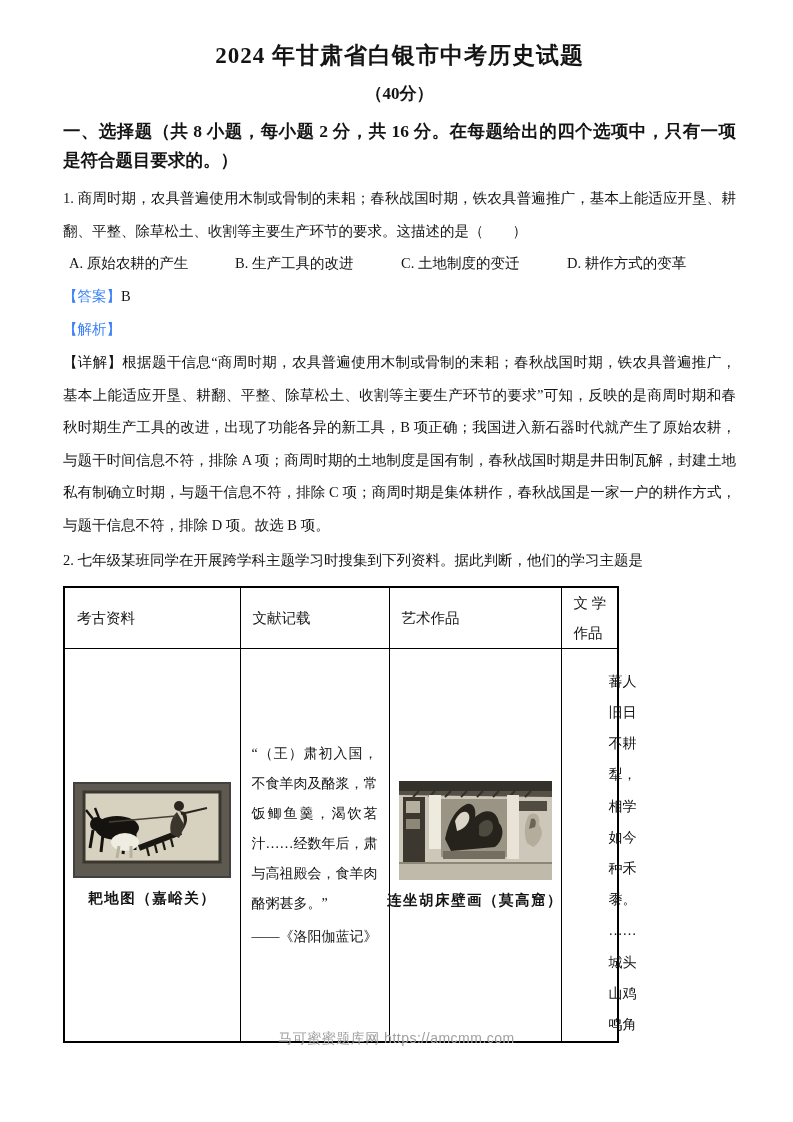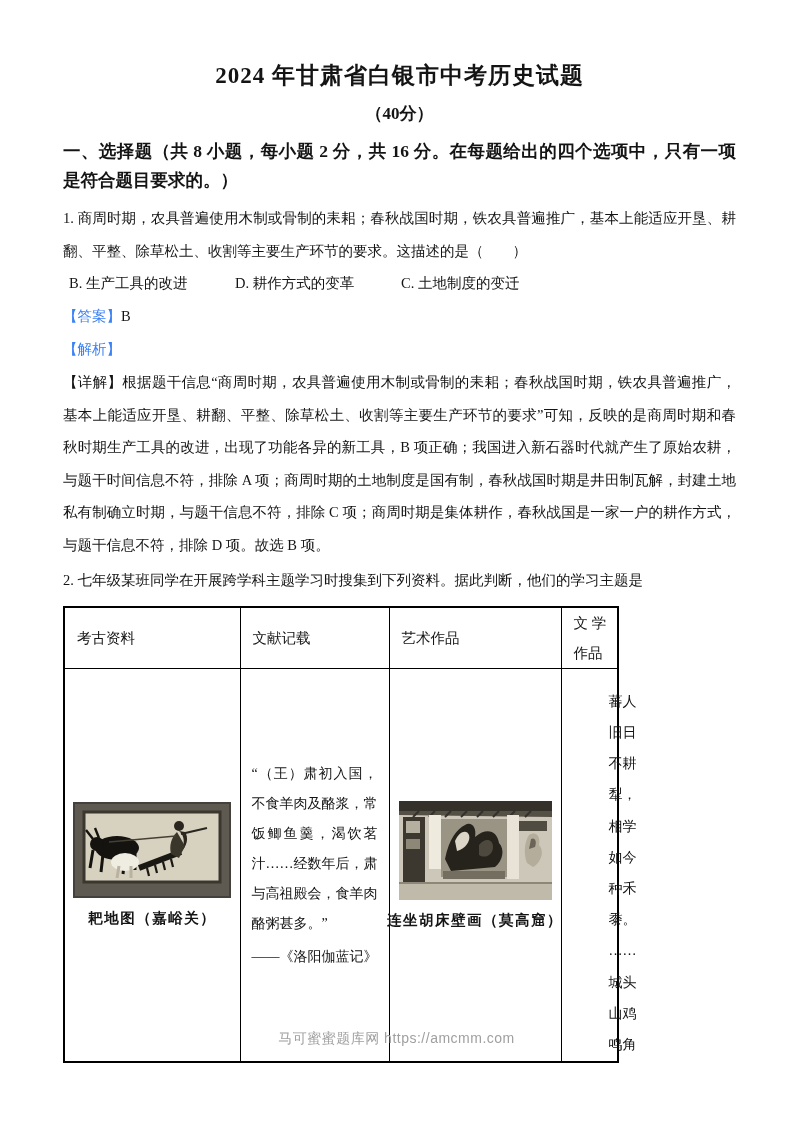--- a/index.html
+++ b/index.html
@@ -9,21 +9,21 @@
     width:793px; height:1122px;
     margin:0 auto;
     background:#ffffff;
     font-family:"Liberation Serif","DejaVu Serif",serif;
     color:#141414;
     overflow:hidden;
   }
   .content { padding:0 57px 0 63px; }
 
   .doc-title {
-    padding-top:60px;
+    padding-top:40px;
     text-align:center;
     font-size:23px;
     font-weight:bold;
     line-height:32px;
     letter-spacing:1px;
   }
   .doc-score {
     margin-top:10px;
     text-align:center;
     font-size:17px;
@@ -138,23 +138,24 @@
   <div class="content">
 
     <h1 class="doc-title">2024 年甘肃省白银市中考历史试题</h1>
     <div class="doc-score">（40分）</div>
 
     <div class="section-heading">一、选择题（共 8 小题，每小题 2 分，共 16 分。在每题给出的四个选项中，只有一项是符合题目要求的。）</div>
 
     <p class="q-stem q1-stem">1. 商周时期，农具普遍使用木制或骨制的耒耜；春秋战国时期，铁农具普遍推广，基本上能适应开垦、耕翻、平整、除草松土、收割等主要生产环节的要求。这描述的是（　　）</p>
 
     <div class="options-row">
+        <span class="option">A. 原始农耕的产生</span>
         <span class="option">B. 生产工具的改进</span>
+        <span class="option">C. 土地制度的变迁</span>
         <span class="option">D. 耕作方式的变革</span>
-        <span class="option">C. 土地制度的变迁</span>
       </div>
 
     <p class="answer-line"><span class="tag-blue">【答案】</span><span>B</span></p>
 
     <p class="analysis-line"><span class="tag-blue">【解析】</span></p>
 
     <p class="detail-para"><span>【详解】</span><span>根据题干信息“商周时期，农具普遍使用木制或骨制的耒耜；春秋战国时期，铁农具普遍推广，基本上能适应开垦、耕翻、平整、除草松土、收割等主要生产环节的要求”可知，反映的是商周时期和春秋时期生产工具的改进，出现了功能各异的新工具，B 项正确；我国进入新石器时代就产生了原始农耕，与题干时间信息不符，排除 A 项；商周时期的土地制度是国有制，春秋战国时期是井田制瓦解，封建土地私有制确立时期，与题干信息不符，排除 C 项；商周时期是集体耕作，春秋战国是一家一户的耕作方式，与题干信息不符，排除 D 项。故选 B 项。</span></p>
 
     <p class="q-stem q2-stem">2. 七年级某班同学在开展跨学科主题学习时搜集到下列资料。据此判断，他们的学习主题是</p>
 

